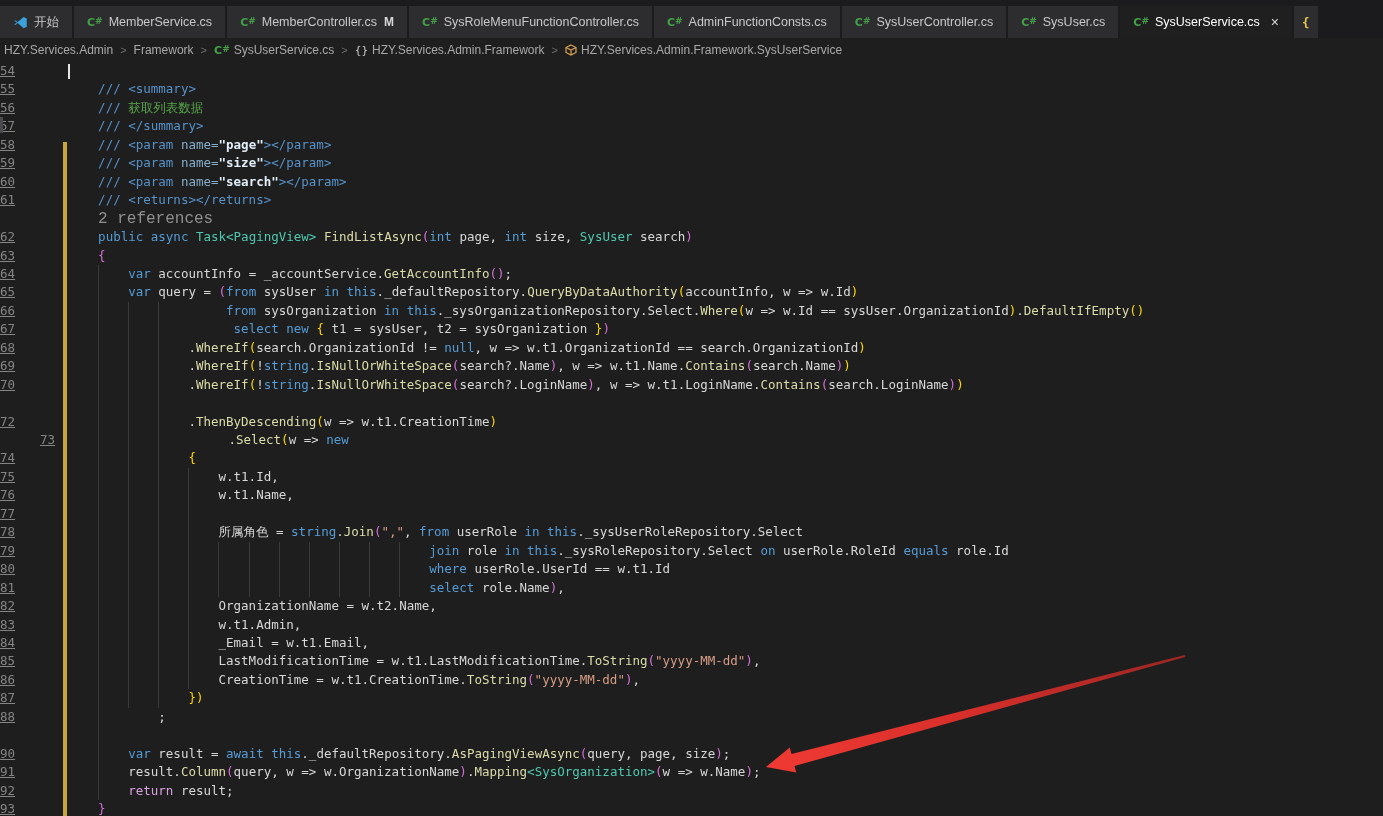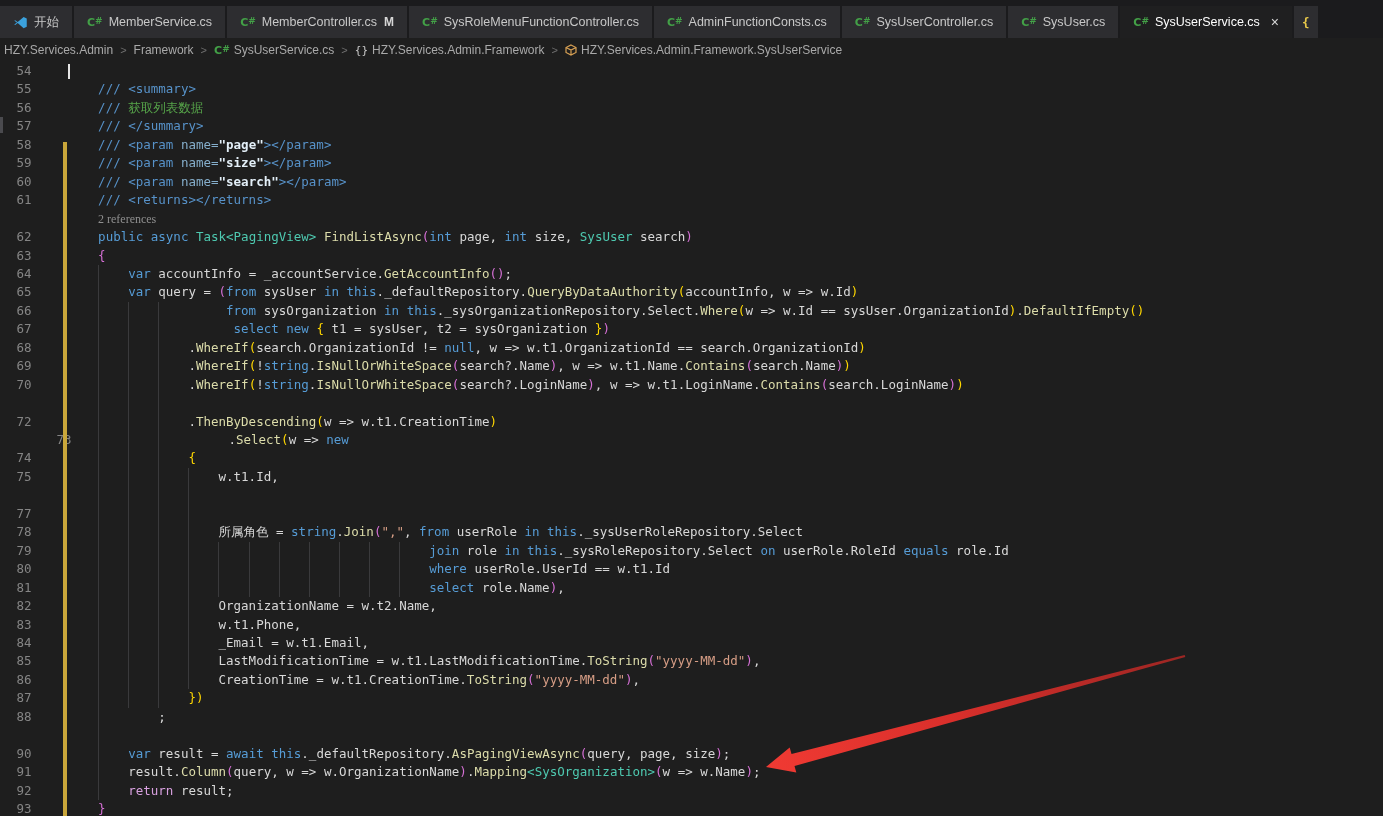--- a/index.html
+++ b/index.html
@@ -23,24 +23,24 @@
   .crumbs { position:absolute; top:38px; left:0; right:0; height:24px; background:#1e1e1e;
             display:flex; align-items:center; padding-left:4px; font-size:12px; color:#a9a9a9; }
   .crumbs .sep { color:#6f6f6f; margin:0 7px; font-size:11px; }
   .crumbs .item { display:flex; align-items:center; gap:4px; }
   .ic-braces { color:#c8c8c8; font-family:"DejaVu Sans Mono",monospace; font-size:11px; }
 
   
   .editor { position:absolute; top:62px; left:0; right:0; height:756px; }
   .row { position:absolute; left:0; right:0; height:18.45px; font-family:"DejaVu Sans Mono",monospace;
          font-size:12.5px; line-height:18.45px; white-space:pre; }
-  .gut { position:absolute; left:0; width:48px; text-align:center; color:#858585; }
+  .gut { position:absolute; left:0; width:48px; text-align:left; color:#858585;text-decoration:underline; }
   .code { position:absolute; left:68px; top:0; }
-  .lens { position:absolute; left:98px; top:1px; color:#8f8f8f; font-size:12px;
-          font-family:Liberation Serif, serif; line-height:17px; }
+  .lens { position:absolute; left:98px; top:1px; color:#8f8f8f; font-size:16px;
+          font-family:Liberation Mono, monospace; line-height:17px; }
   .modbar { position:absolute; left:63px; width:3.5px; background:#C9A63A; }
   .guide { position:absolute; width:1px; background:#3a3a3c; }
   .cursor { position:absolute; width:1.5px; height:15px; background:#e6e6e6; }
   .margin-mark { position:absolute; left:0; width:3px; height:16px; background:#4a4a4e; }
 
   .tk-d  { color:#D8D8D8; }
   .tk-k  { color:#569CD6; }
   .tk-kc { color:#D8A0DF; }
   .tk-t  { color:#4EC9B0; }
   .tk-m  { color:#DCDCAA; }
@@ -144,27 +144,28 @@
     <div class="row" style="top: 221.4px;"><div class="gut">65</div><div class="code"><span class="tk-d">        </span><span class="tk-k">var</span><span class="tk-d"> query = </span><span class="tk-o">(</span><span class="tk-k">from</span><span class="tk-d"> sysUser </span><span class="tk-k">in</span><span class="tk-d"> </span><span class="tk-k">this</span><span class="tk-d">._defaultRepository.</span><span class="tk-m">QueryByDataAuthority</span><span class="tk-g">(</span><span class="tk-d">accountInfo, w =&gt; w.Id</span><span class="tk-g">)</span></div></div>
     <div class="row" style="top: 239.85px;"><div class="gut">66</div><div class="code"><span class="tk-d">                     </span><span class="tk-k">from</span><span class="tk-d"> sysOrganization </span><span class="tk-k">in</span><span class="tk-d"> </span><span class="tk-k">this</span><span class="tk-d">._sysOrganizationRepository.Select.</span><span class="tk-m">Where</span><span class="tk-g">(</span><span class="tk-d">w =&gt; w.Id == sysUser.OrganizationId</span><span class="tk-g">)</span><span class="tk-d">.</span><span class="tk-m">DefaultIfEmpty</span><span class="tk-g">()</span></div></div>
     <div class="row" style="top: 258.3px;"><div class="gut">67</div><div class="code"><span class="tk-d">                      </span><span class="tk-k">select</span><span class="tk-d"> </span><span class="tk-k">new</span><span class="tk-d"> </span><span class="tk-g">{</span><span class="tk-d"> t1 = sysUser, t2 = sysOrganization </span><span class="tk-g">}</span><span class="tk-o">)</span></div></div>
     <div class="row" style="top: 276.75px;"><div class="gut">68</div><div class="code"><span class="tk-d">                .</span><span class="tk-m">WhereIf</span><span class="tk-g">(</span><span class="tk-d">search.OrganizationId != </span><span class="tk-k">null</span><span class="tk-d">, w =&gt; w.t1.OrganizationId == search.OrganizationId</span><span class="tk-g">)</span></div></div>
     <div class="row" style="top: 295.2px;"><div class="gut">69</div><div class="code"><span class="tk-d">                .</span><span class="tk-m">WhereIf</span><span class="tk-g">(</span><span class="tk-d">!</span><span class="tk-k">string</span><span class="tk-d">.</span><span class="tk-m">IsNullOrWhiteSpace</span><span class="tk-o">(</span><span class="tk-d">search?.Name</span><span class="tk-o">)</span><span class="tk-d">, w =&gt; w.t1.Name.</span><span class="tk-m">Contains</span><span class="tk-o">(</span><span class="tk-d">search.Name</span><span class="tk-o">)</span><span class="tk-g">)</span></div></div>
     <div class="row" style="top: 313.65px;"><div class="gut">70</div><div class="code"><span class="tk-d">                .</span><span class="tk-m">WhereIf</span><span class="tk-g">(</span><span class="tk-d">!</span><span class="tk-k">string</span><span class="tk-d">.</span><span class="tk-m">IsNullOrWhiteSpace</span><span class="tk-o">(</span><span class="tk-d">search?.LoginName</span><span class="tk-o">)</span><span class="tk-d">, w =&gt; w.t1.LoginName.</span><span class="tk-m">Contains</span><span class="tk-o">(</span><span class="tk-d">search.LoginName</span><span class="tk-o">)</span><span class="tk-g">)</span></div></div>
     <div class="row" style="top: 350.55px;"><div class="gut">72</div><div class="code"><span class="tk-d">                .</span><span class="tk-m">ThenByDescending</span><span class="tk-g">(</span><span class="tk-d">w =&gt; w.t1.CreationTime</span><span class="tk-g">)</span></div></div>
     <div class="row" style="top: 369px; margin-left: 40px;"><div class="gut">73</div><div class="code"><span class="tk-d">                .</span><span class="tk-m">Select</span><span class="tk-g">(</span><span class="tk-d">w =&gt; </span><span class="tk-k">new</span></div></div>
     <div class="row" style="top: 387.45px;"><div class="gut">74</div><div class="code"><span class="tk-d">                </span><span class="tk-g">{</span></div></div>
     <div class="row" style="top: 405.9px;"><div class="gut">75</div><div class="code"><span class="tk-d">                    w.t1.Id,</span></div></div>
+    <div class="row" style="top: 424.35px;"><div class="gut">76</div><div class="code"><span class="tk-d">                    w.t1.Name,</span></div></div>
     <div class="row" style="top: 442.8px; padding-left: 32px;"><div class="gut">77</div></div>
     <div class="row" style="top: 461.25px;"><div class="gut">78</div><div class="code"><span class="tk-d">                    所属角色 = </span><span class="tk-k">string</span><span class="tk-d">.</span><span class="tk-m">Join</span><span class="tk-o">(</span><span class="tk-s">","</span><span class="tk-d">, </span><span class="tk-k">from</span><span class="tk-d"> userRole </span><span class="tk-k">in</span><span class="tk-d"> </span><span class="tk-k">this</span><span class="tk-d">._sysUserRoleRepository.Select</span></div></div>
     <div class="row" style="top: 479.7px;"><div class="gut">79</div><div class="code"><span class="tk-d">                                                </span><span class="tk-k">join</span><span class="tk-d"> role </span><span class="tk-k">in</span><span class="tk-d"> </span><span class="tk-k">this</span><span class="tk-d">._sysRoleRepository.Select </span><span class="tk-k">on</span><span class="tk-d"> userRole.RoleId </span><span class="tk-k">equals</span><span class="tk-d"> role.Id</span></div></div>
     <div class="row" style="top: 498.15px;"><div class="gut">80</div><div class="code"><span class="tk-d">                                                </span><span class="tk-k">where</span><span class="tk-d"> userRole.UserId == w.t1.Id</span></div></div>
     <div class="row" style="top: 516.6px;"><div class="gut">81</div><div class="code"><span class="tk-d">                                                </span><span class="tk-k">select</span><span class="tk-d"> role.Name</span><span class="tk-o">)</span><span class="tk-d">,</span></div></div>
     <div class="row" style="top: 535.05px;"><div class="gut">82</div><div class="code"><span class="tk-d">                    OrganizationName = w.t2.Name,</span></div></div>
-    <div class="row" style="top: 553.5px;"><div class="gut">83</div><div class="code"><span class="tk-d">                    w.t1.Phone,</span></div></div>
+    <div class="row" style="top: 553.5px;"><div class="gut">83</div><div class="code"><span class="tk-d">                    w.t1.Admin,</span></div></div>
     <div class="row" style="top: 571.95px;"><div class="gut">84</div><div class="code"><span class="tk-d">                    _Email = w.t1.Email,</span></div></div>
     <div class="row" style="top: 590.4px;"><div class="gut">85</div><div class="code"><span class="tk-d">                    LastModificationTime = w.t1.LastModificationTime.</span><span class="tk-m">ToString</span><span class="tk-o">(</span><span class="tk-s">"yyyy-MM-dd"</span><span class="tk-o">)</span><span class="tk-d">,</span></div></div>
     <div class="row" style="top: 608.85px;"><div class="gut">86</div><div class="code"><span class="tk-d">                    CreationTime = w.t1.CreationTime.</span><span class="tk-m">ToString</span><span class="tk-o">(</span><span class="tk-s">"yyyy-MM-dd"</span><span class="tk-o">)</span><span class="tk-d">,</span></div></div>
     <div class="row" style="top: 627.3px;"><div class="gut">87</div><div class="code"><span class="tk-d">                </span><span class="tk-g">}</span><span class="tk-g">)</span></div></div>
     <div class="row" style="top: 645.75px;"><div class="gut">88</div><div class="code"><span class="tk-d">            ;</span></div></div>
     <div class="row" style="top: 682.65px;"><div class="gut">90</div><div class="code"><span class="tk-d">        </span><span class="tk-k">var</span><span class="tk-d"> result = </span><span class="tk-k">await</span><span class="tk-d"> </span><span class="tk-k">this</span><span class="tk-d">._defaultRepository.</span><span class="tk-m">AsPagingViewAsync</span><span class="tk-o">(</span><span class="tk-d">query, page, size</span><span class="tk-o">)</span><span class="tk-d">;</span></div></div>
     <div class="row" style="top: 701.1px;"><div class="gut">91</div><div class="code"><span class="tk-d">        result.</span><span class="tk-m">Column</span><span class="tk-o">(</span><span class="tk-d">query, w =&gt; w.OrganizationName</span><span class="tk-o">)</span><span class="tk-d">.</span><span class="tk-m">Mapping</span><span class="tk-t">&lt;SysOrganization&gt;</span><span class="tk-o">(</span><span class="tk-d">w =&gt; w.Name</span><span class="tk-o">)</span><span class="tk-d">;</span></div></div>
     <div class="row" style="top: 719.55px;"><div class="gut">92</div><div class="code"><span class="tk-d">        </span><span class="tk-kc">return</span><span class="tk-d"> result;</span></div></div>
     <div class="row" style="top: 738px;"><div class="gut">93</div><div class="code"><span class="tk-d">    </span><span class="tk-o">}</span></div></div>
     <div class="guide" style="left: 97.5px; top: 203px; height: 535px;"></div>

